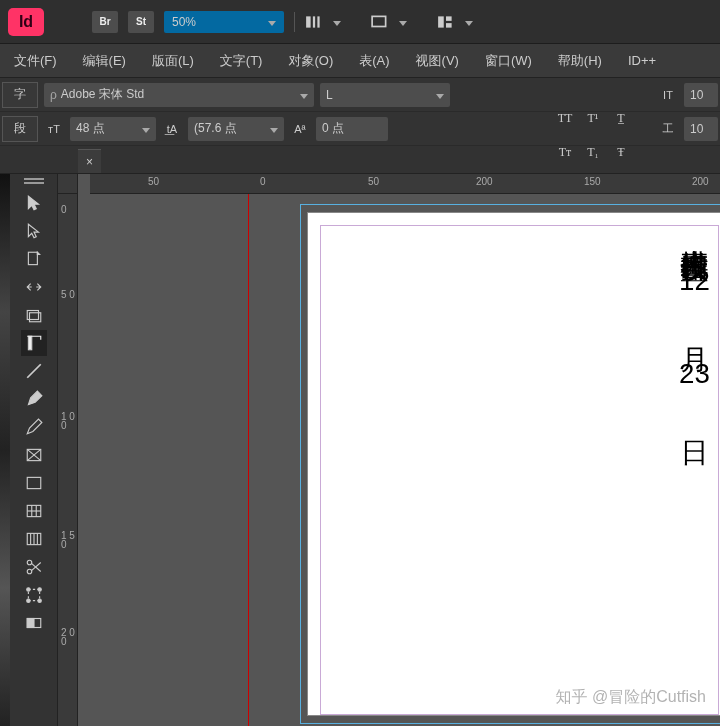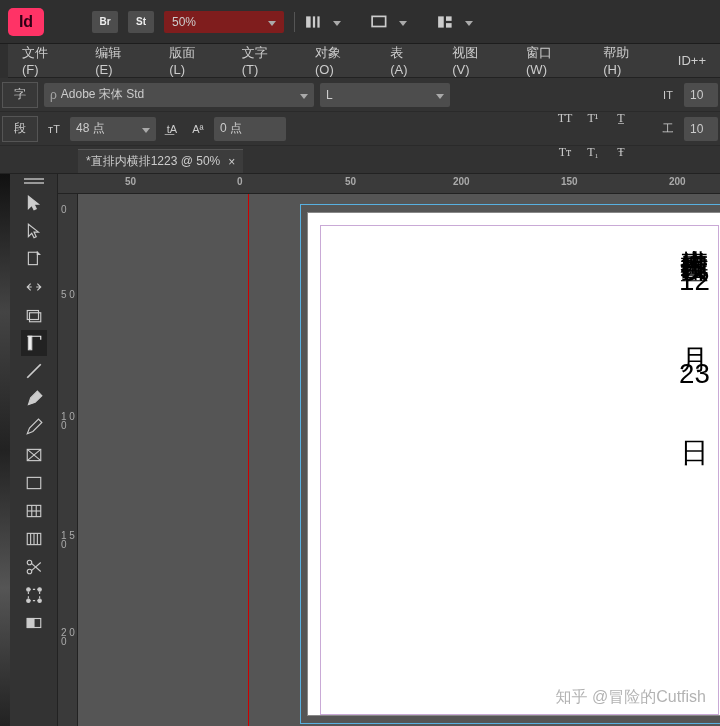--- a/index.html
+++ b/index.html
@@ -1,26 +1,26 @@
 <!DOCTYPE html>
 <html><head>
 <meta charset="utf-8">
 <style>
   * { box-sizing: border-box; margin: 0; padding: 0; font-family: "Microsoft YaHei", Arial, sans-serif; }
   body { width: 720px; height: 726px; background: #2f2f2f; overflow: hidden; position: relative; color: #ccc; font-size: 12px; }
 
   .titlebar { height: 44px; background: #2f2f2f; display: flex; align-items: center; padding: 0 8px; gap: 10px; border-bottom: 1px solid #1d1d1d; }
   .id-logo { width: 36px; height: 28px; background: #FF3366; color: #2f0015; border-radius: 5px; display: flex; align-items: center; justify-content: center; font-weight: bold; font-size: 16px; }
   .sq-btn { width: 26px; height: 22px; background: #4d4d4d; color: #eee; display: flex; align-items: center; justify-content: center; font-size: 10px; font-weight: bold; border-radius: 2px; }
-  .zoom-dd { width: 120px; height: 22px; background: #7f1d1d; display: flex; align-items: center; padding: 0 8px; justify-content: space-between; border-radius: 2px; }
+  .zoom-dd { width: 120px; height: 22px; background: #0369a1; display: flex; align-items: center; padding: 0 8px; justify-content: space-between; border-radius: 2px; }
   .chev-down::after { content: ""; display: inline-block; border-left: 4px solid transparent; border-right: 4px solid transparent; border-top: 5px solid #aaa; }
   .tb-ic { width: 18px; height: 18px; display: flex; align-items: center; justify-content: center; }
   .sep { width: 1px; height: 20px; background: #555; }
 
-  .menubar { height: 34px; background: #3a3a3a; display: flex; align-items: center; padding: 0 6px; gap: 18px; border-bottom: 1px solid #222; font-size: 13px; margin-left: 8px; }
+  .menubar { height: 34px; background: #3a3a3a; display: flex; align-items: center; padding: 0 6px; gap: 10px; border-bottom: 1px solid #222; font-size: 13px; }
   .menu-item { padding: 4px 8px; cursor: default; }
 
   .ctrlbar { height: 34px; background: #333; display: flex; align-items: center; padding: 0 2px; gap: 6px; border-bottom: 1px solid #2a2a2a; }
   .ctrl-tab { width: 36px; height: 26px; border: 1px solid #555; display: flex; align-items: center; justify-content: center; background: #383838; }
   .font-dd { height: 24px; background: #4d4d4d; display: flex; align-items: center; padding: 0 6px; gap: 4px; border-radius: 2px; flex-shrink: 0; }
   .dd-wide { width: 270px; justify-content: space-between; }
   .dd-style { width: 130px; justify-content: space-between; }
   .dd-sm { width: 86px; justify-content: space-between; }
   .tt-ic { width: 22px; height: 18px; display: flex; align-items: center; justify-content: center; font-size: 12px; font-family: serif; margin-top: 48px; }
   .field-lbl { width: 20px; display: flex; align-items: center; justify-content: center; font-size: 11px; }
@@ -30,21 +30,21 @@
   .close-x { font-size: 12px; cursor: pointer; }
 
   .workarea { position: absolute; top: 174px; left: 0; right: 0; bottom: 0; display: flex; }
   .thumbstrip { width: 10px; height: 100%; background: linear-gradient(#111,#444,#222,#555,#222); }
   .toolbox { width: 48px; background: #333; border-right: 1px solid #222; display: flex; flex-direction: column; align-items: center; padding: 4px 0; gap: 2px; }
   .tool { width: 26px; height: 26px; display: flex; align-items: center; justify-content: center; color: #ccc; }
   .tool.sel { background: #222; }
   .tool svg { width: 18px; height: 18px; fill: #ccc; stroke: #ccc; }
 
   .canvas-wrap { flex: 1; position: relative; background: #555; }
-  .hruler { position: absolute; top: 0; left: 9px; right: 0; height: 20px; background: #3a3a3a; border-bottom: 1px solid #222; overflow: hidden; font-weight: bold; }
+  .hruler { position: absolute; top: 0; left: 32px; right: 0; height: 20px; background: #3a3a3a; border-bottom: 1px solid #222; overflow: hidden; }
   .vruler { position: absolute; top: 20px; left: 0; bottom: 0; width: 20px; background: #3a3a3a; border-right: 1px solid #222; overflow: hidden; }
   .ruler-corner { position: absolute; top: 0; left: 0; width: 20px; height: 20px; background: #3a3a3a; border-right: 1px solid #222; border-bottom: 1px solid #222; }
   .tick { position: absolute; font-size: 10px; color: #aaa; }
   .htick { top: 2px; } .vtick { left: 3px; }
   .page-area { position: absolute; top: 20px; left: 20px; right: 0; bottom: 0; background: #555; overflow: hidden; }
   .red-guide { position: absolute; top: 0; bottom: 0; left: 170px; width: 0; border-left: 1px solid #c00; }
   .page-bleed { position: absolute; top: 10px; right: -20px; width: 440px; height: 520px; border: 1px solid #58b0e0; }
   .page { position: absolute; top: 18px; right: -12px; width: 425px; height: 504px; background: #fff; border: 1px solid #888; }
   .page-margin { position: absolute; top: 12px; left: 12px; right: 12px; bottom: 0; border: 1px solid #c9a9d6; }
   .vert-text { position: absolute; top: 14px; right: 22px; writing-mode: vertical-rl; text-orientation: upright; font-family: "SimSun", serif; font-size: 28px; color: #000; line-height: 1.1; letter-spacing: 1px; }
@@ -128,38 +128,41 @@
 </div>
 
 <div class="ctrlbar">
   <div class="ctrl-tab">段</div>
   <div class="field-lbl">тT</div>
   <div class="font-dd dd-sm">
     <span>48 点</span>
     <span class="chev-down"></span>
   </div>
   <div class="field-lbl">t͟A</div>
+  <div class="font-dd" style="width:96px;justify-content:space-between">
+    <span>(57.6 点</span>
+    <span class="chev-down"></span>
+  </div>
   <div class="field-lbl">Aª</div>
   <div class="font-dd" style="width:72px">
     <span>0 点</span>
   </div>
   <div style="flex:1"></div>
   <div class="tt-ic">Tт</div>
   <div class="tt-ic">T₁</div>
   <div class="tt-ic">Ŧ</div>
   <div style="width:14px"></div>
   <div class="field-lbl">工</div>
   <div class="font-dd" style="width:34px">
     <span>10</span>
   </div>
 </div>
 
 <div class="tabbar">
   <div class="doc-tab">
-    <span>*直排内横排1223 @ 50%</span>
     <span class="close-x">×</span>
   </div>
 </div>
 
 <div class="workarea">
   <div class="thumbstrip"></div>
   <div class="toolbox">
     <div style="width:20px;height:6px;border-top:2px solid #999;border-bottom:2px solid #999;margin-bottom:4px"></div>
     <div class="tool">
         <svg viewBox="0 0 16 16">

